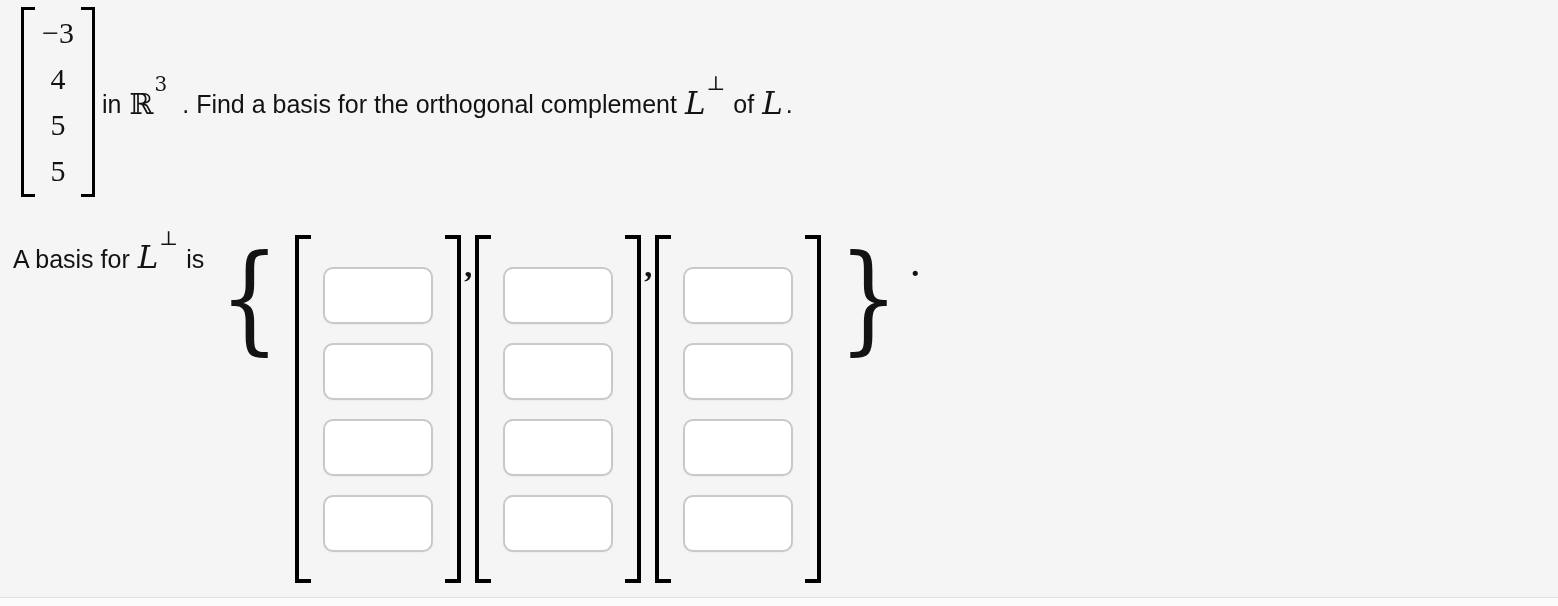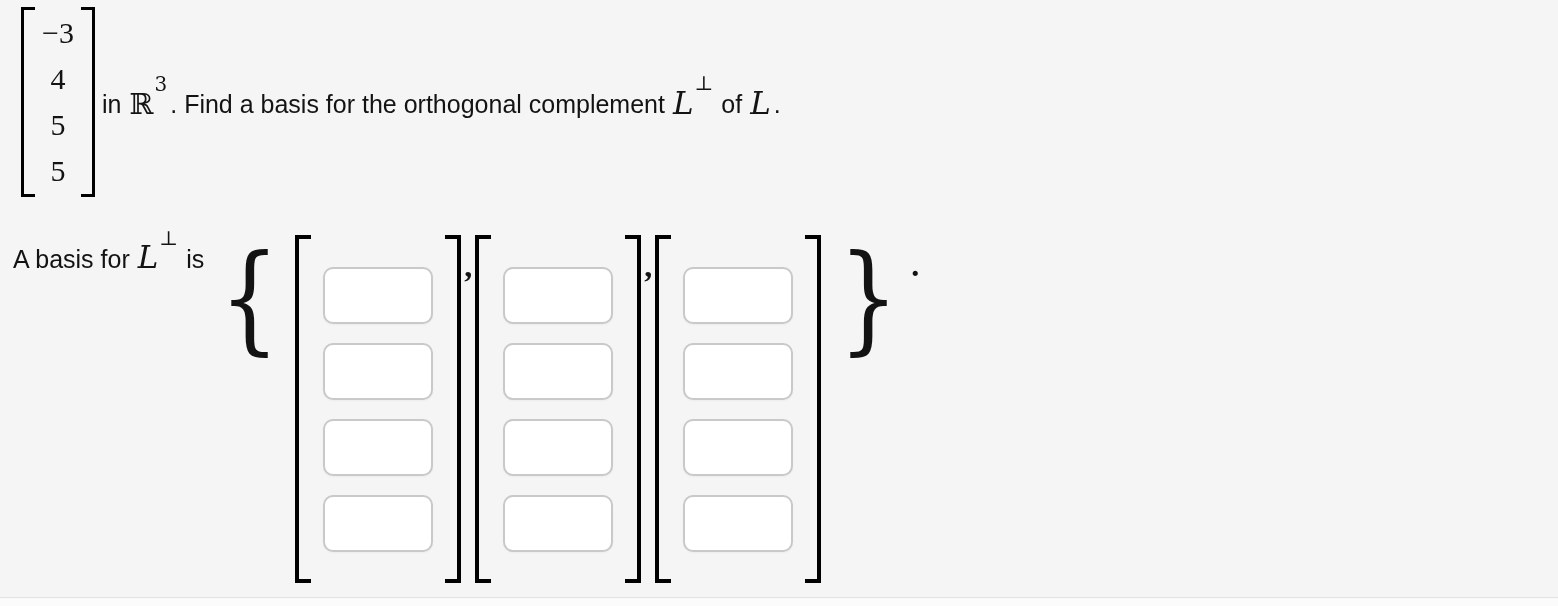--- a/index.html
+++ b/index.html
@@ -24,21 +24,21 @@
     font-size:31px; margin:0 8px;
   }
   .mv.tight { margin-right:3px; }
   .msup {
     font-style:normal; font-size:20px;
     position:relative; top:-12px; margin-left:1px;
     font-family:"DejaVu Serif","DejaVu Sans",serif;
   }
   .rset {
     font-family:"DejaVu Serif","DejaVu Sans",serif;
-    font-style:normal; font-size:29px; margin-left:8px; margin-right:3px;
+    font-style:normal; font-size:29px; margin-left:8px; margin-right:15px;
   }
 
   
   .bracket { position:relative; display:inline-flex; align-items:center; }
   .bracket::before, .bracket::after {
     content:""; position:absolute; top:0; bottom:0; width:16px;
     border:4px solid var(--bracket,#000); box-sizing:border-box;
   }
   .bracket::before { left:0;  border-right:none; }
   .bracket::after  { right:0; border-left:none;  }

